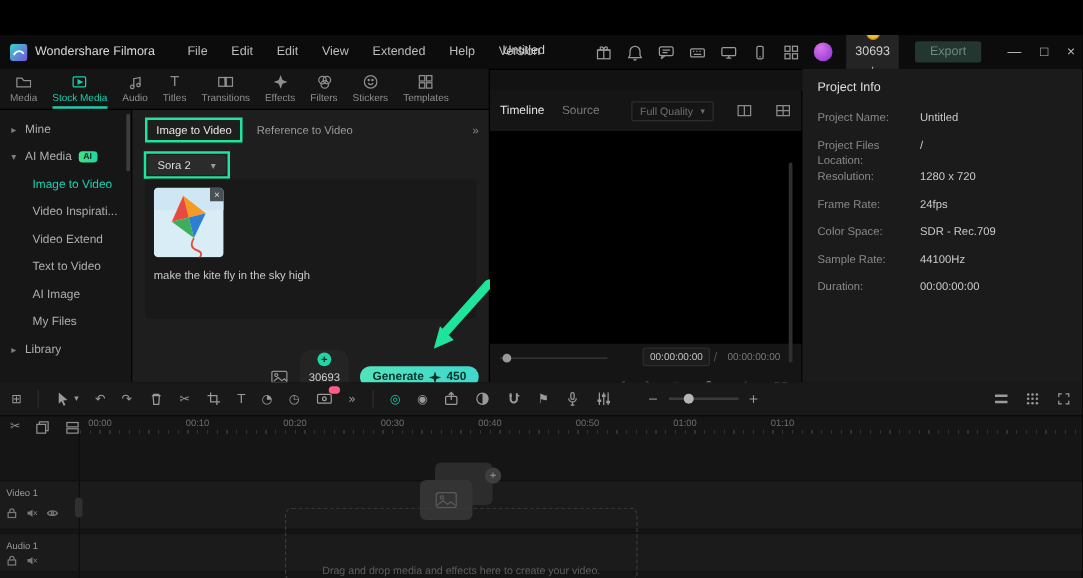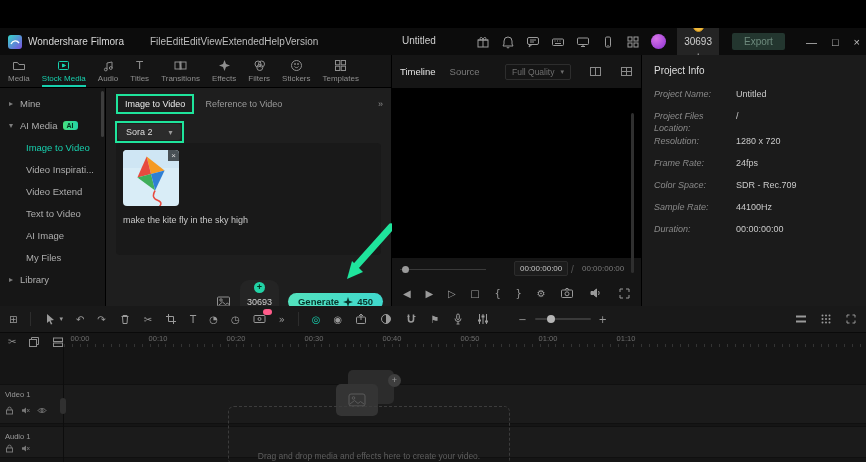--- a/index.html
+++ b/index.html
@@ -7,21 +7,21 @@
        font-family:"Liberation Sans",sans-serif;color:#b5b5b5;font-size:10px;cursor:default;margin-top:28px;}
   .r{position:absolute;}
   .flex{display:flex;align-items:center;}
   svg{display:block;}
   .gl{font-family:"DejaVu Sans",sans-serif;}
 
   
   .topbar{left:0;top:0;width:866px;height:27px;background:#0c0c0c;border-bottom:1px solid #000;display:flex;align-items:center;}
   .logo{margin-left:8px;}
   .appname{margin-left:6px;color:#d8d8d8;}
-  .menus{display:flex;margin-left:26px;color:#bdbdbd;}
+  .menus{display:flex;gap:19px;margin-left:26px;color:#bdbdbd;}
   .menu{cursor:default;}
   .doctitle{position:absolute;left:402px;top:7px;color:#cfcfcf;}
   .topright{position:absolute;right:6px;top:0;height:27px;display:flex;align-items:center;gap:11px;color:#9a9a9a;}
   .avatar{width:15px;height:15px;border-radius:50%;background:radial-gradient(circle at 35% 30%,#d874e8,#8a2fd0);}
   .pill{display:flex;align-items:center;gap:4px;background:#242424;border-radius:9px;padding:2px 7px;color:#d0d0d0;flex-direction:column;}
   .coin{width:11px;height:11px;border-radius:50%;background:#f0b93c;border:1px solid #c78f1d;box-sizing:border-box;}
   .export-btn{background:#23362f;color:#6d8a7d;border-radius:2px;padding:3px 12px;margin-left:2px;}
   .winctl{display:flex;gap:15px;margin-left:10px;color:#c0c0c0;font-size:11px;}
 
   
@@ -52,41 +52,41 @@
   .prompt-box{margin:0 10px;height:112px;background:#191919;border-radius:4px;padding:7px;box-sizing:border-box;position:relative;}
   .thumb{width:56px;height:56px;border-radius:4px;overflow:hidden;position:relative;}
   .thumb-x{position:absolute;top:0;right:0;width:11px;height:11px;background:rgba(0,0,0,.65);color:#ddd;font-size:8px;display:flex;align-items:center;justify-content:center;}
   .prompt-text{margin-top:9px;font-size:9px;color:#c9c9c9;}
   .ai-actions{position:absolute;left:0;right:8px;top:192px;display:flex;align-items:center;justify-content:flex-end;gap:9px;}
   .gen-btn{display:flex;align-items:center;gap:4px;background:linear-gradient(90deg,#53e2bd,#3fd8cd);color:#07332a;font-weight:bold;border-radius:10px;padding:3px 10px;font-size:9.5px;}
   .pluscirc{width:11px;height:11px;border-radius:50%;background:#22d3a6;color:#05301e;font-size:9px;line-height:11px;text-align:center;font-weight:bold;}
   .arrow-annot{left:235px;top:133px;pointer-events:none;}
 
   
-  .preview{left:392px;top:27px;width:250px;height:251px;background:#151515;border-right:1px solid #000;box-sizing:border-box;}
+  .preview{left:392px;top:44px;width:250px;height:251px;background:#151515;border-right:1px solid #000;box-sizing:border-box;}
   .pv-header{height:33px;display:flex;align-items:center;padding:0 8px;gap:14px;border-bottom:1px solid #000;}
   .pv-tab{font-size:9.5px;color:#e4e4e4;}
   .pv-tab.dim{color:#7a7a7a;}
   .pv-quality{margin-left:auto;display:flex;align-items:center;gap:6px;border:1px solid #2d2d2d;border-radius:2px;padding:2px 6px;color:#6f6f6f;font-size:8.5px;}
   .pv-hicon{color:#8a8a8a;margin-left:4px;}
   .pv-canvas{position:absolute;left:0;top:33px;width:250px;height:170px;background:#000;}
   .pv-scroll{position:absolute;right:7px;top:58px;width:3px;height:160px;background:#2f2f2f;border-radius:2px;}
   .pv-scrub{position:absolute;left:0;top:205px;width:250px;height:18px;display:flex;align-items:center;}
   .scrub-line{position:absolute;left:8px;top:9px;width:86px;height:1px;background:#3a3a3a;}
   .scrub-dot{position:absolute;left:10px;top:6px;width:7px;height:7px;border-radius:50%;background:#9a9a9a;}
   .tc-cur{position:absolute;left:122px;top:1px;border:1px solid #2c2c2c;background:#1c1c1c;border-radius:2px;padding:2px 5px;color:#c4c4c4;font-size:8px;}
   .tc-sep{position:absolute;left:179px;top:4px;color:#555;}
   .tc-tot{position:absolute;left:190px;top:4px;color:#7a7a7a;font-size:8px;}
   .pv-controls{position:absolute;left:0;top:227px;width:250px;height:22px;display:flex;align-items:center;justify-content:space-between;padding:0 11px;box-sizing:border-box;color:#9a9a9a;font-size:10px;}
 
   
   .rpanel{left:642px;top:27px;width:224px;height:251px;background:#1b1b1b;box-sizing:border-box;padding:10px 0 0 12px;}
   .rp-title{color:#dedede;font-size:10px;margin-bottom:12px;}
   .pi-row{display:flex;min-height:21px;font-size:9px;margin-bottom:1px;}
-  .pi-label{width:82px;color:#8a8a8a;flex:none;line-height:12px;font-style:italic;}
+  .pi-label{width:82px;color:#8a8a8a;flex:none;line-height:12px;}
   .pi-value{color:#cacaca;line-height:12px;}
 
   
   .timeline{left:0;top:278px;width:866px;height:184px;background:#151515;}
   .tl-toolbar{height:26px;background:#191919;border-bottom:1px solid #0a0a0a;display:flex;align-items:center;padding:0 9px;gap:13px;color:#9a9a9a;font-size:10px;}
   .tl-sep{width:1px;height:14px;background:#2d2d2d;}
   .teal{color:#17d0ae;}
   .rec-wrap{position:relative;}
   .rec-badge{position:absolute;top:-4px;right:-6px;background:#ff5c8a;border-radius:3px;width:9px;height:6px;}
   .zoom-slider{width:56px;height:2px;background:#3a3a3a;border-radius:1px;position:relative;}

